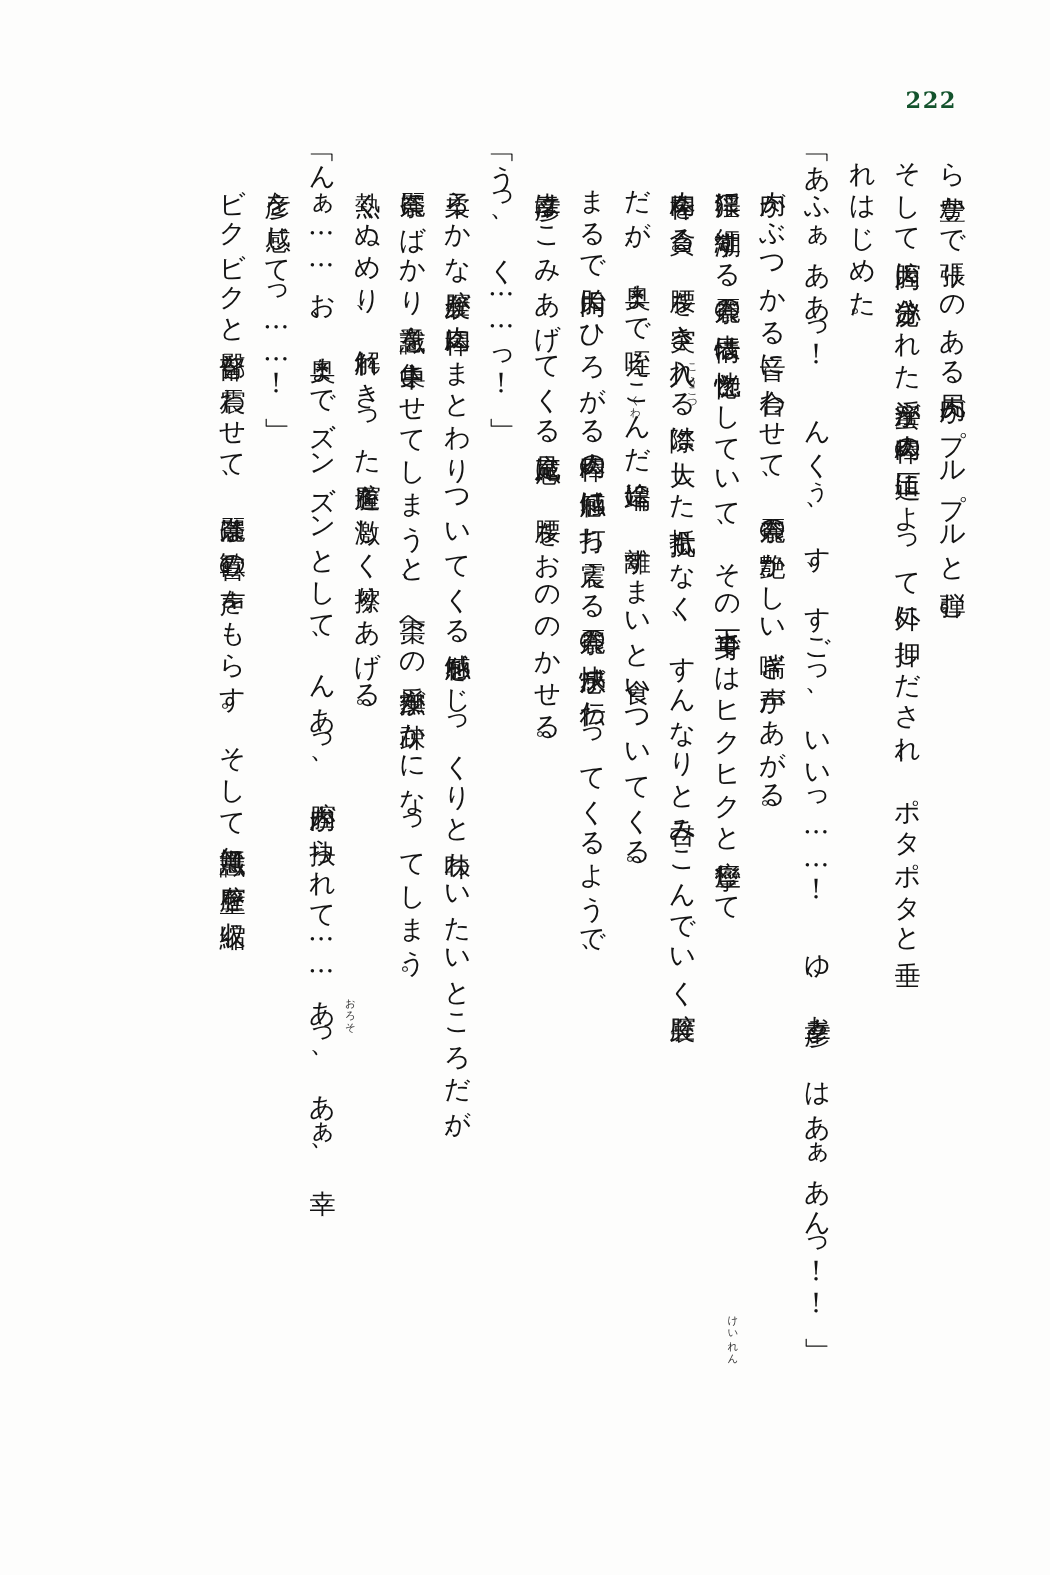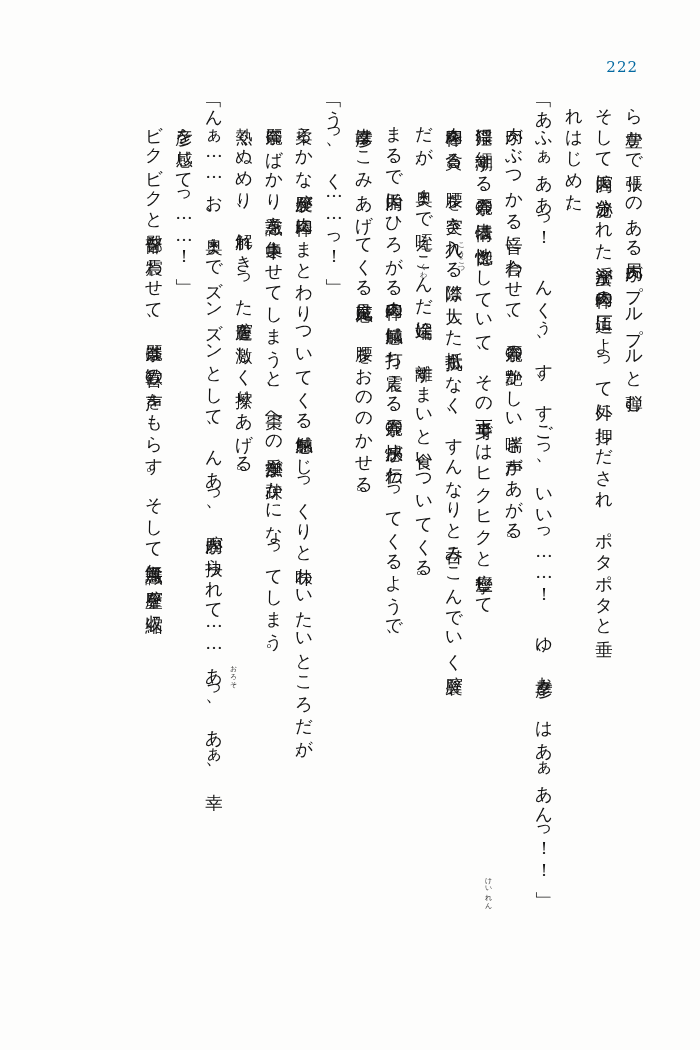--- a/index.html
+++ b/index.html
@@ -19,22 +19,23 @@
     width: 700px;
     height: 1050px;
     background: #fdfdfc;
   }
   #page-number {
     position: absolute;
     top: 58px;
     right: 62px;
     font-size: 15px;
     letter-spacing: 1px;
-    color: #0369a1;
+    color: #14532d;
     font-family: "DejaVu Serif", "Liberation Serif", serif;
+    font-weight: bold;
   }
   #text-block {
     position: absolute;
     top: 96px;
     right: 58px;
     left: 62px;
     bottom: 56px;
     display: flex;
     flex-direction: row-reverse;
     align-items: flex-start;

